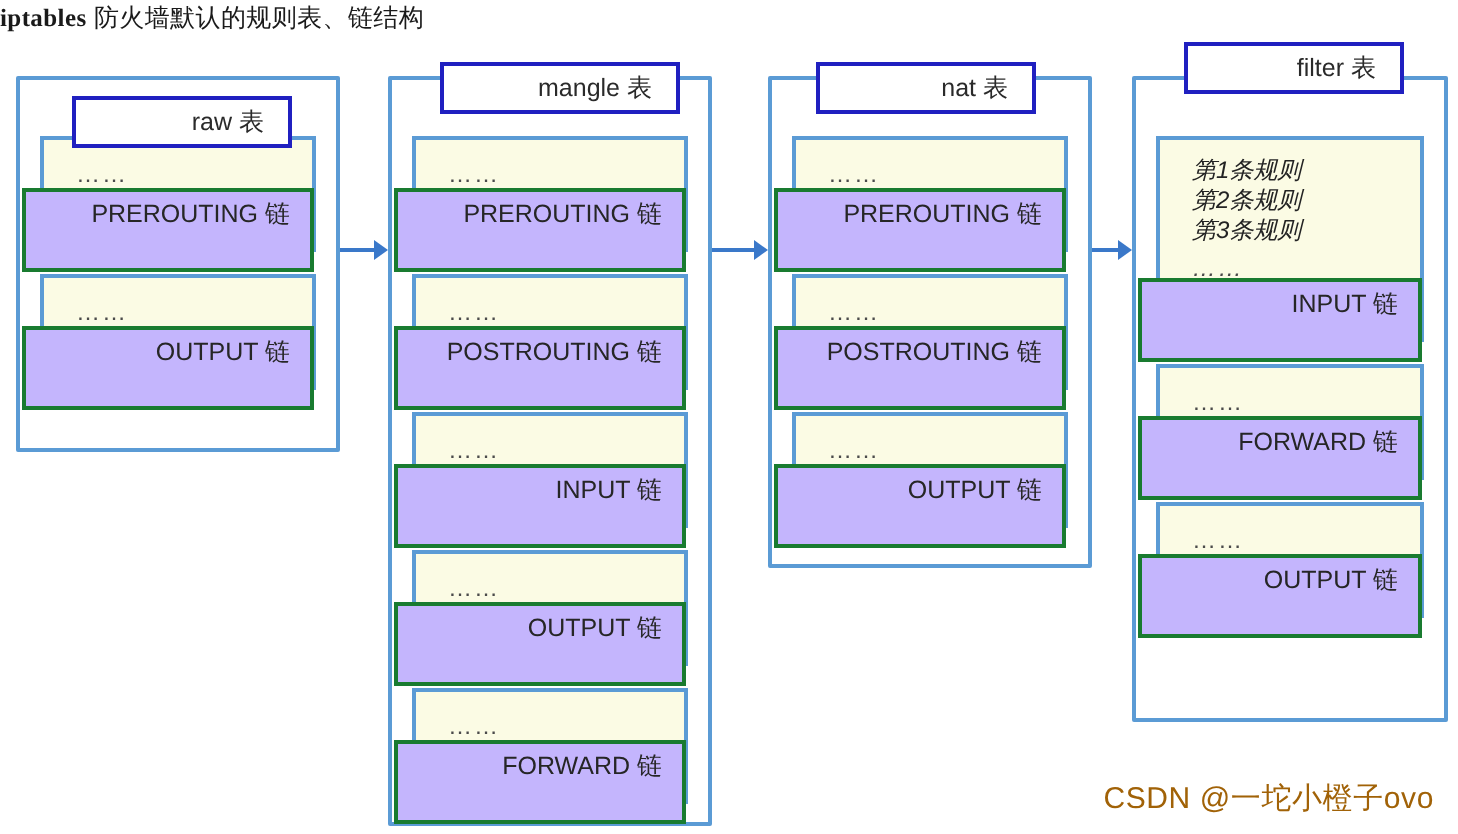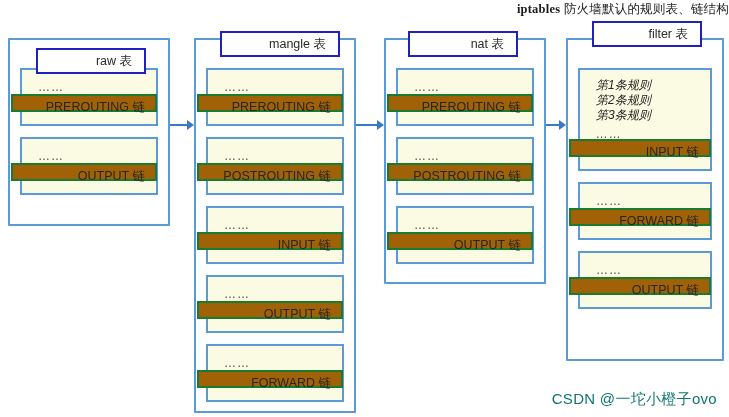--- a/index.html
+++ b/index.html
@@ -17,21 +17,21 @@
     background: #ffffff;
     overflow: hidden;
   }
 
   
   .title {
     position: absolute;
     left: 0;
     top: 1px;
     width: 729px;
-    text-align: right;
+    text-align: left;
     font-size: 12.5px;
     color: #1a1a1a;
     letter-spacing: 0.2px;
     white-space: nowrap;
   }
   .title .bold {
     font-weight: bold;
     font-family: "Liberation Serif", "DejaVu Serif", serif;
   }
 
@@ -83,22 +83,22 @@
     font-size: 12px;
     color: #4a4a4a;
     letter-spacing: 1px;
     white-space: nowrap;
   }
   
   .chain-label {
     position: absolute;
     box-sizing: border-box;
     border: 2px solid #197b30;
-    background: #a16207;
-    height: 18px;
+    background: #c4b5fd;
+    height: 42px;
     line-height: 22px;
     text-align: right;
     padding-right: 10px;
     font-size: 12.5px;
     color: #262626;
     white-space: nowrap;
     z-index: 6;
   }
 
   
@@ -123,21 +123,21 @@
     border-bottom: 5px solid transparent;
     border-left: 7px solid #3a78c9;
   }
 
   
   .watermark {
     position: absolute;
     right: 12px;
     bottom: 8px;
     font-size: 15px;
-    color: #0f766e;
+    color: #a16207;
     white-space: nowrap;
     letter-spacing: 0.3px;
   }
 </style>
 </head>
 <body>
 
 <div id="canvas">
 
   <div class="title">

